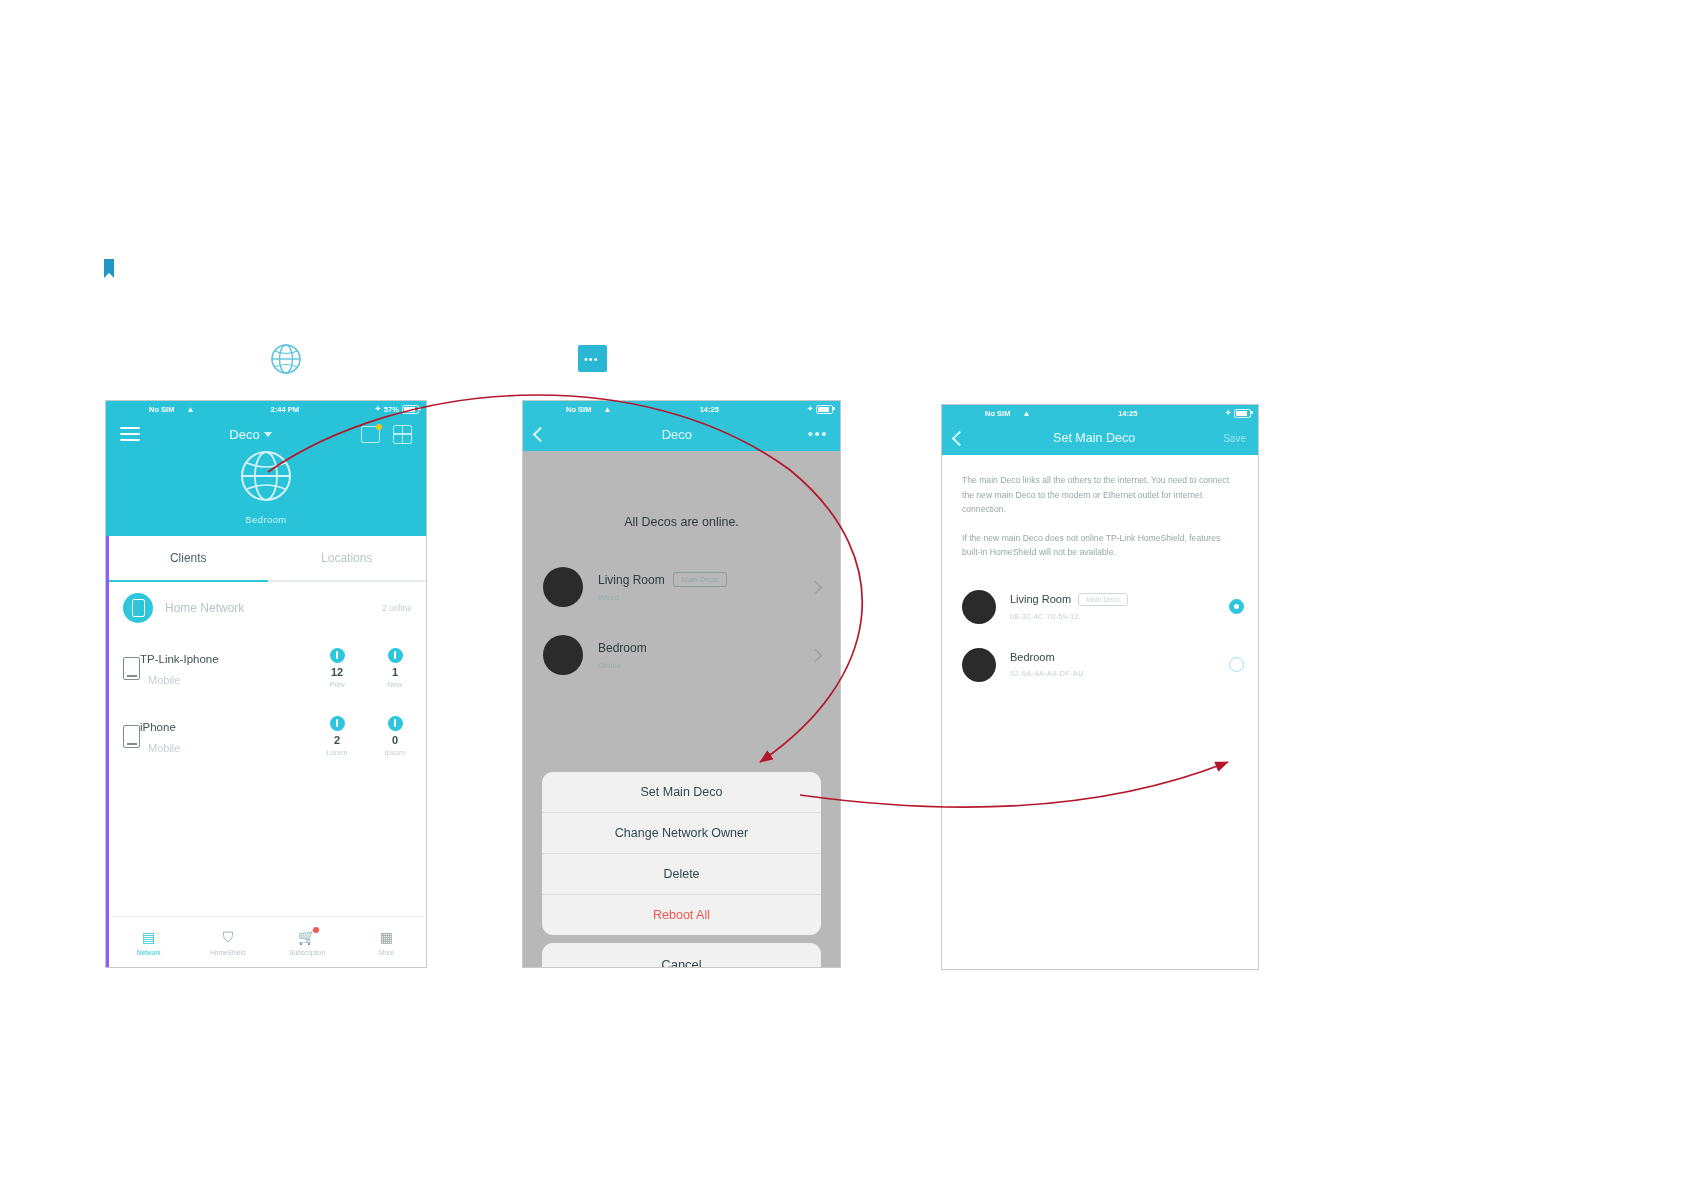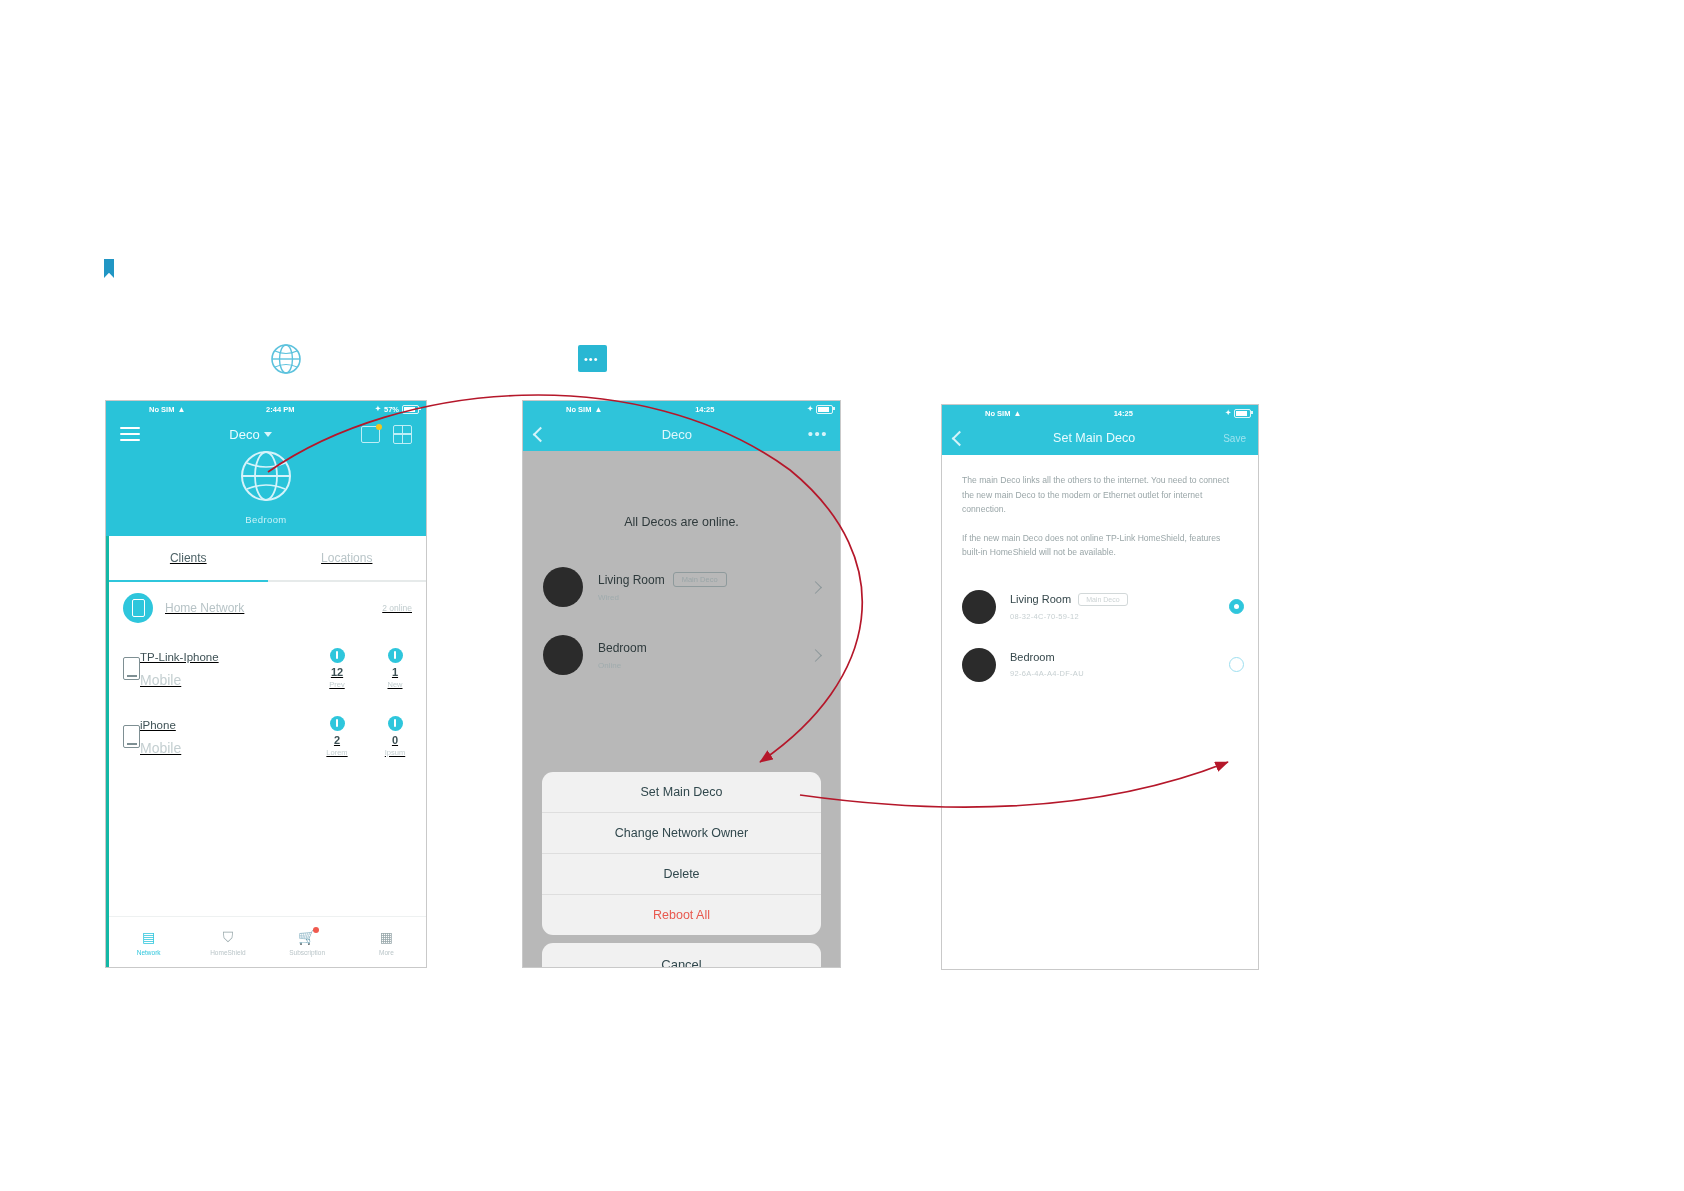--- a/index.html
+++ b/index.html
@@ -15,21 +15,21 @@
 
   
   .phone{position:absolute;background:#ffffff;border:1px solid #c9c9c9;overflow:hidden;}
   #phone1{left:105px;top:400px;width:320px;height:566px;}
   #phone2{left:522px;top:400px;width:317px;height:566px;}
   #phone3{left:941px;top:404px;width:316px;height:564px;}
 
   
   .statusbar{height:16px;display:flex;align-items:center;justify-content:space-between;
              padding:0 7px;font-size:7.5px;color:#ffffff;font-weight:bold;}
-  .sb-left{display:flex;align-items:flex-start;gap:3px;padding-left:36px;}
+  .sb-left{display:flex;align-items:flex-start;gap:12px;padding-left:36px;}
   .sb-right{display:flex;align-items:center;gap:3px;}
   .wifi-glyph{font-size:8px;}
   .batt{width:15px;height:7px;border:1px solid rgba(255,255,255,.85);border-radius:2px;position:relative;}
   .batt:after{content:"";position:absolute;right:-3px;top:1.5px;width:2px;height:3px;background:rgba(255,255,255,.85);}
   .batt i{position:absolute;left:1px;top:1px;bottom:1px;width:70%;background:#fff;display:block;}
 
   
   .p1-top{background:#29c3d9;height:135px;position:relative;}
   .p1-navbar{height:34px;display:flex;align-items:center;justify-content:space-between;padding:0 14px;}
   .hamburger{width:20px;display:flex;flex-direction:column;gap:4px;}
@@ -39,40 +39,40 @@
   .p1-actions{display:flex;gap:13px;align-items:center;}
   .ic-box{width:17px;height:15px;border:1.6px solid #bfeef6;border-radius:2px;position:relative;}
   .ic-box.badge:after{content:"";position:absolute;right:-3px;top:-3px;width:6px;height:6px;border-radius:50%;background:#f3c51e;}
   .ic-grid{width:17px;height:17px;border:1.6px solid #bfeef6;border-radius:2px;position:relative;}
   .ic-grid:before,.ic-grid:after{content:"";position:absolute;background:#bfeef6;}
   .ic-grid:before{left:50%;top:0;bottom:0;width:1.4px;margin-left:-.7px;}
   .ic-grid:after{top:50%;left:0;right:0;height:1.4px;margin-top:-.7px;}
   .globe-big{position:absolute;left:50%;top:48px;transform:translateX(-50%);}
   .p1-internet{position:absolute;top:113px;left:0;right:0;text-align:center;color:#c9f2f8;font-size:9.5px;letter-spacing:.4px;}
 
-  .p1-body{background:#ffffff;height:100%;border-left:3px solid #14b8a6;box-sizing:border-box;text-decoration:underline;}
+  .p1-body{background:#ffffff;height:100%;border-left:3px solid #8b5cf6;box-sizing:border-box;}
   .tabs{display:flex;height:44px;align-items:center;}
   .tab{flex:1;text-align:center;font-size:12px;color:#b9c5c8;position:relative;height:100%;
        display:flex;align-items:center;justify-content:center;}
   .tab.active{color:#4d6266;font-weight:500;}
   .tabs-rule{height:2px;background:#e6eaea;display:flex;}
   .tabs-rule i{display:block;height:2px;width:50%;background:#2fc6dc;}
 
   .hn-row{display:flex;align-items:center;height:52px;padding:0 14px;gap:12px;}
   .hn-circle{width:30px;height:30px;border-radius:50%;background:#2ec6dc;display:flex;align-items:center;justify-content:center;}
   .hn-phoneglyph{width:11px;height:16px;border:1.6px solid #ffffff;border-radius:2px;}
   .hn-name{font-size:12px;color:#b7c3c6;flex:1;}
   .hn-count{font-size:8.5px;color:#bfcbcd;}
 
   .cl-row{display:flex;align-items:center;padding:6px 14px;height:56px;gap:0;}
   .cl-dev{width:15px;height:21px;border:1.5px solid #7e8f93;border-radius:2px;position:relative;}
   .cl-dev:after{content:"";position:absolute;left:2.5px;right:2.5px;bottom:2px;height:1.2px;background:#7e8f93;}
   .cl-mid{flex:1;}
   .cl-name{font-size:11.5px;color:#3f5256;line-height:16px;}
-  .cl-sub{font-size:14px;color:#c4cfd1;margin-top:7px;}
+  .cl-sub{font-size:11px;color:#c4cfd1;margin-top:7px;margin-left:8px;}
   .cl-stats{display:flex;gap:24px;}
   .stat{width:34px;text-align:center;}
   .stat .bub{width:15px;height:15px;border-radius:50%;background:#2ec6dc;margin:0 auto 3px;position:relative;}
   .stat .bub:after{content:"";position:absolute;left:50%;top:3px;width:2px;height:8px;margin-left:-1px;background:#fff;border-radius:1px;}
   .stat .num{font-size:11px;color:#3d5054;font-weight:bold;line-height:13px;}
   .stat .lbl{font-size:7.5px;color:#c2cdcf;margin-top:1px;}
 
   .p1-bottomnav{position:absolute;left:3px;right:0;bottom:0;height:50px;background:#fff;border-top:1px solid #eef1f1;
                 display:flex;align-items:center;}
   .bn{flex:1;text-align:center;position:relative;}

